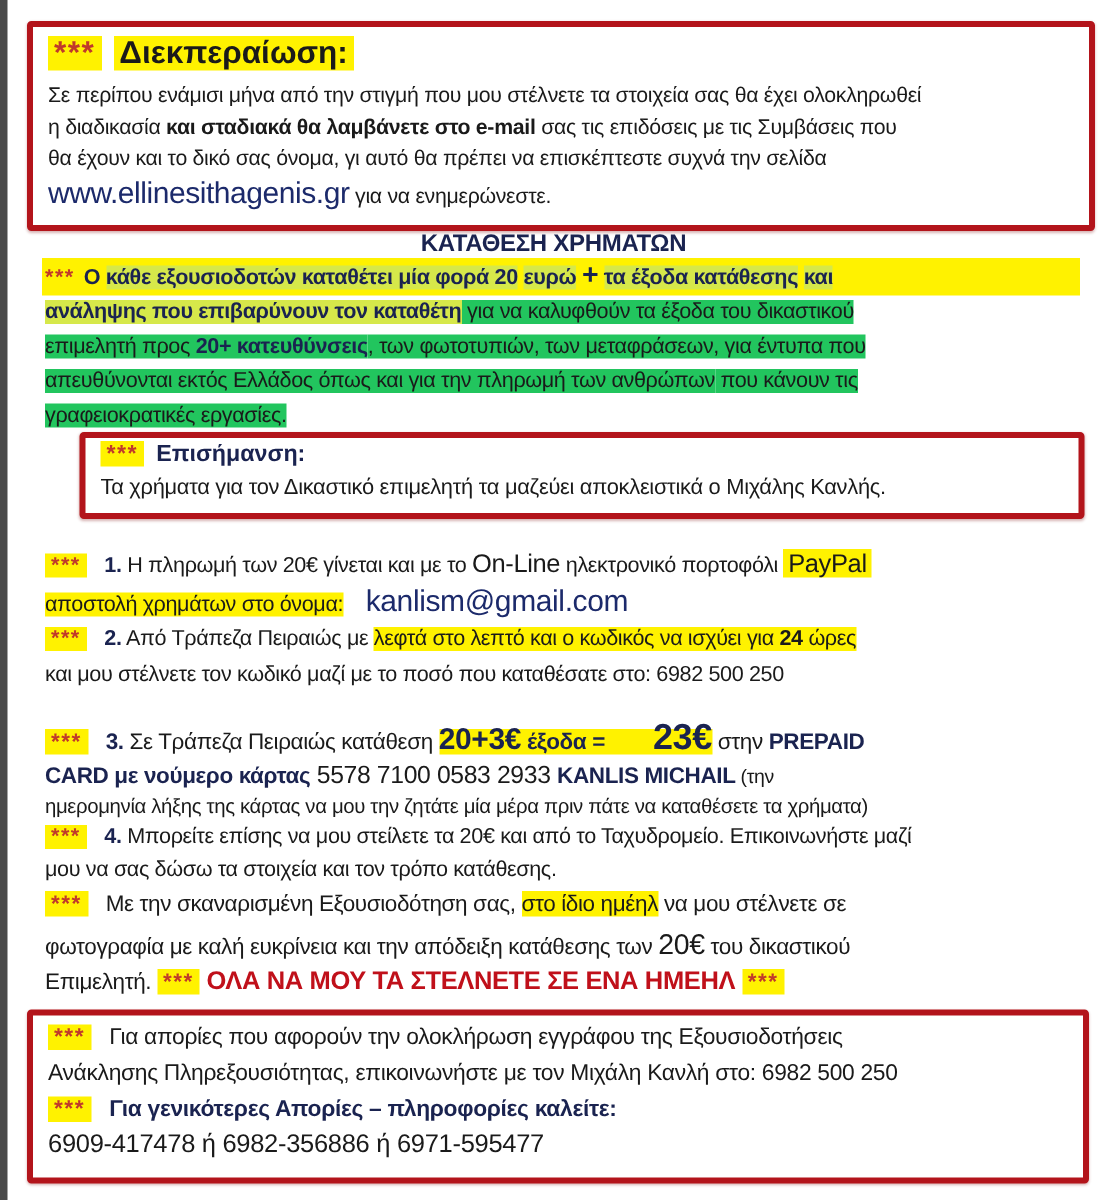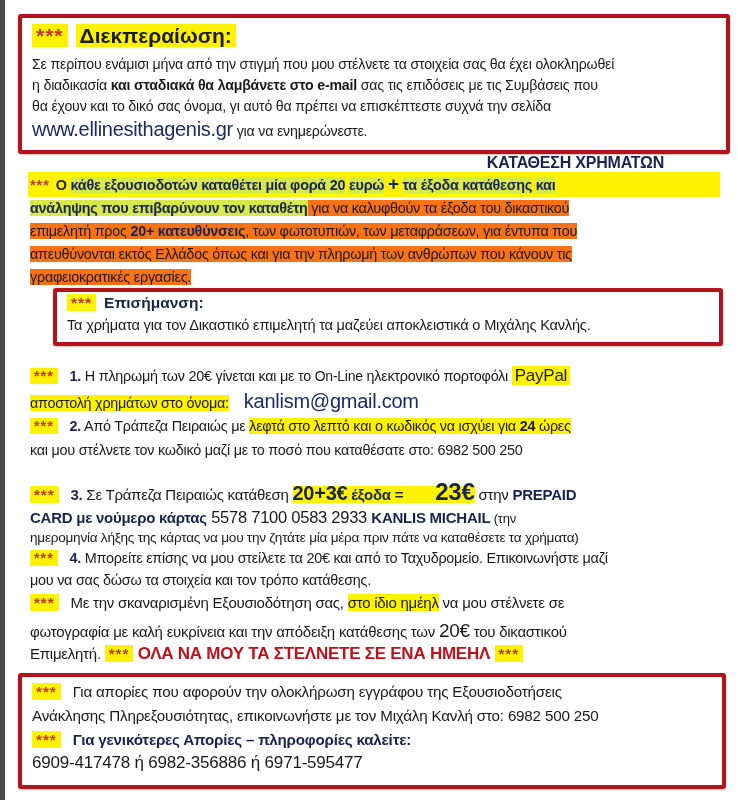--- a/index.html
+++ b/index.html
@@ -22,34 +22,34 @@
       border-radius: 3px;
       background: #fff;
       box-shadow: 0 1px 2px rgba(120,0,0,0.3);
     }
     .stars {
       color: #c0392b; background: #fff200; font-weight: bold;
       padding: 0 4px; margin-right: 8px; letter-spacing: 1px;
     }
     .hl { background: #fff200; }
     .hl-green { background: #d6e84a; }
-    .hl-blue { background: #f97316; }
+    .hl-blue { background: #22c55e; }
     .bold { font-weight: bold; }
     .navy { color: #1c2a6b; }
     .dark { color: #1a2350; }
     .red { color: #c0101a; }
 
     
     #box1 { left: 18px; top: 14px; width: 704px; height: 132px; }
     #box1 .title { position: absolute; left: 10px; top: 6px; font-size: 21px; font-weight: bold; color: #1a1a1a; }
     #box1 .title .t { background: #fff200; padding: 0 4px; }
     #box1 .body { position: absolute; left: 10px; top: 36px; font-size: 14.2px; line-height: 21px; letter-spacing: -0.2px; }
     #box1 .url { font-size: 20px; color: #1c2a6b; letter-spacing: -0.3px; }
 
-    #heading { position: absolute; left: 0; width: 664px; top: 154px; text-align: right; font-size: 16px; font-weight: bold; color: #1a2350; letter-spacing: -0.2px; }
+    #heading { position: absolute; left: 0; width: 738px; top: 154px; text-align: center; font-size: 16px; font-weight: bold; color: #1a2350; letter-spacing: -0.2px; }
 
     #deposit { position: absolute; left: 30px; top: 172px; width: 690px; font-size: 14.4px; line-height: 23px; letter-spacing: -0.25px; }
 
     #box2 { left: 18px; top: 288px; width: 662px; height: 50px; margin-left: 35px; }
     #box2 .t1 { position: absolute; left: 10px; top: 2px; font-size: 15.5px; font-weight: bold; color: #1a2350; }
     #box2 .t2 { position: absolute; left: 10px; top: 25px; font-size: 14.6px; letter-spacing: -0.2px; }
 
     #payments { position: absolute; left: 30px; top: 366px; width: 700px; font-size: 14.4px; letter-spacing: -0.25px; }
     #payments .row { position: absolute; left: 0; white-space: nowrap; }
 
@@ -88,21 +88,21 @@
   </div>
 
   <div id="box2" class="redbox">
     <div class="t1"><span class="stars">***</span><span>Επισήμανση:</span></div>
     <div class="t2">Τα χρήματα για τον Δικαστικό επιμελητή τα μαζεύει αποκλειστικά ο Μιχάλης Κανλής.</div>
   </div>
 
   <div id="payments">
 
     <div class="row" style="top:0;">
-      <span class="stars">***</span>&nbsp;<span class="bold dark">1.</span><span> Η πληρωμή των 20€ γίνεται και με το </span><span style="font-size:14px;">On-Line</span><span> ηλεκτρονικό πορτοφόλι  </span><span class="hl" style="font-size:17px; padding:0 3px;">PayPal</span>
+      <span class="stars">***</span>&nbsp;<span class="bold dark">1.</span><span> Η πληρωμή των 20€ γίνεται και με το </span><span style="font-size:17px;">On-Line</span><span> ηλεκτρονικό πορτοφόλι  </span><span class="hl" style="font-size:17px; padding:0 3px;">PayPal</span>
     </div>
     <div class="row" style="top:24px;">
       <span class="hl">αποστολή χρημάτων στο όνομα:</span>&nbsp;&nbsp;&nbsp;&nbsp;<span class="navy" style="font-size:20px;">kanlism@gmail.com</span>
     </div>
 
     <div class="row" style="top:52px;">
       <span class="stars">***</span>&nbsp;<span class="bold dark">2.</span><span> Από Τράπεζα Πειραιώς με </span><span class="hl"><span>λεφτά στο λεπτό και ο κωδικός να ισχύει για </span><span class="bold">24</span><span> ώρες</span></span>
     </div>
     <div class="row" style="top:76px;">και μου στέλνετε τον κωδικό μαζί με το ποσό που καταθέσατε στο:  6982 500 250</div>
 

